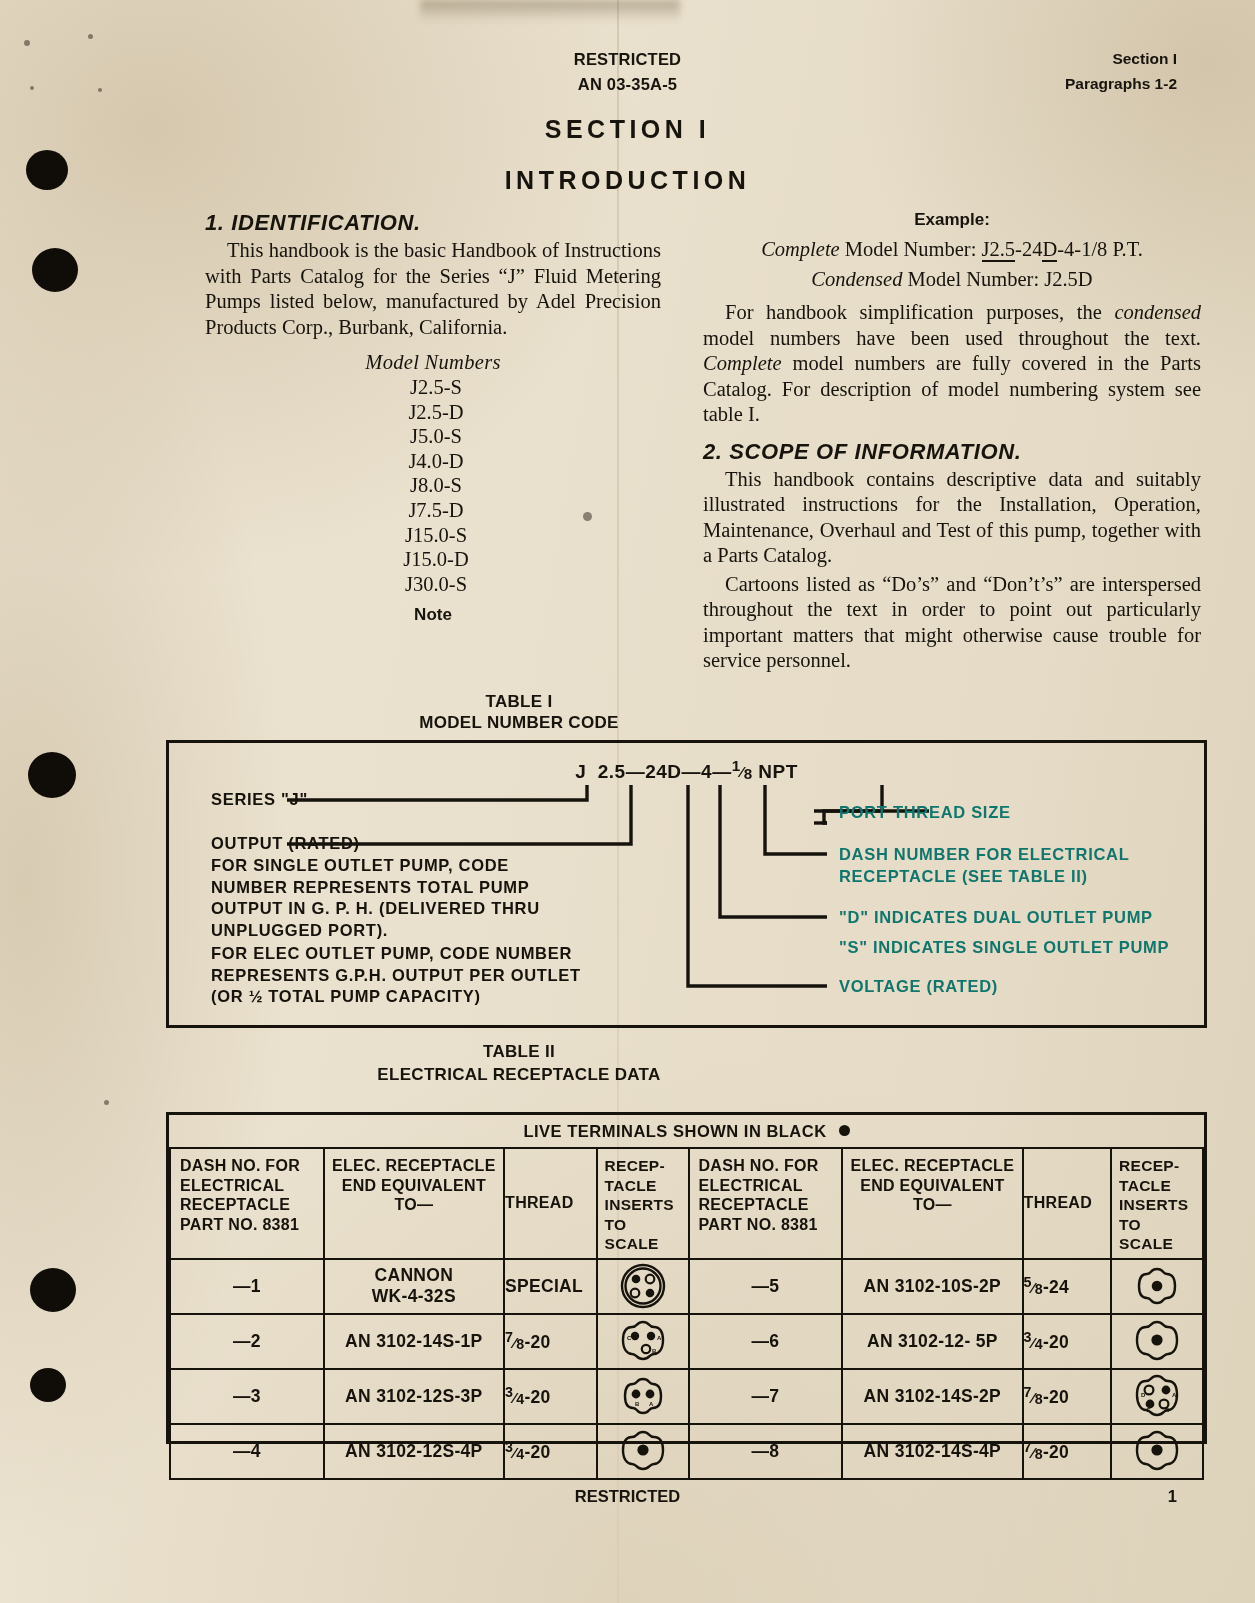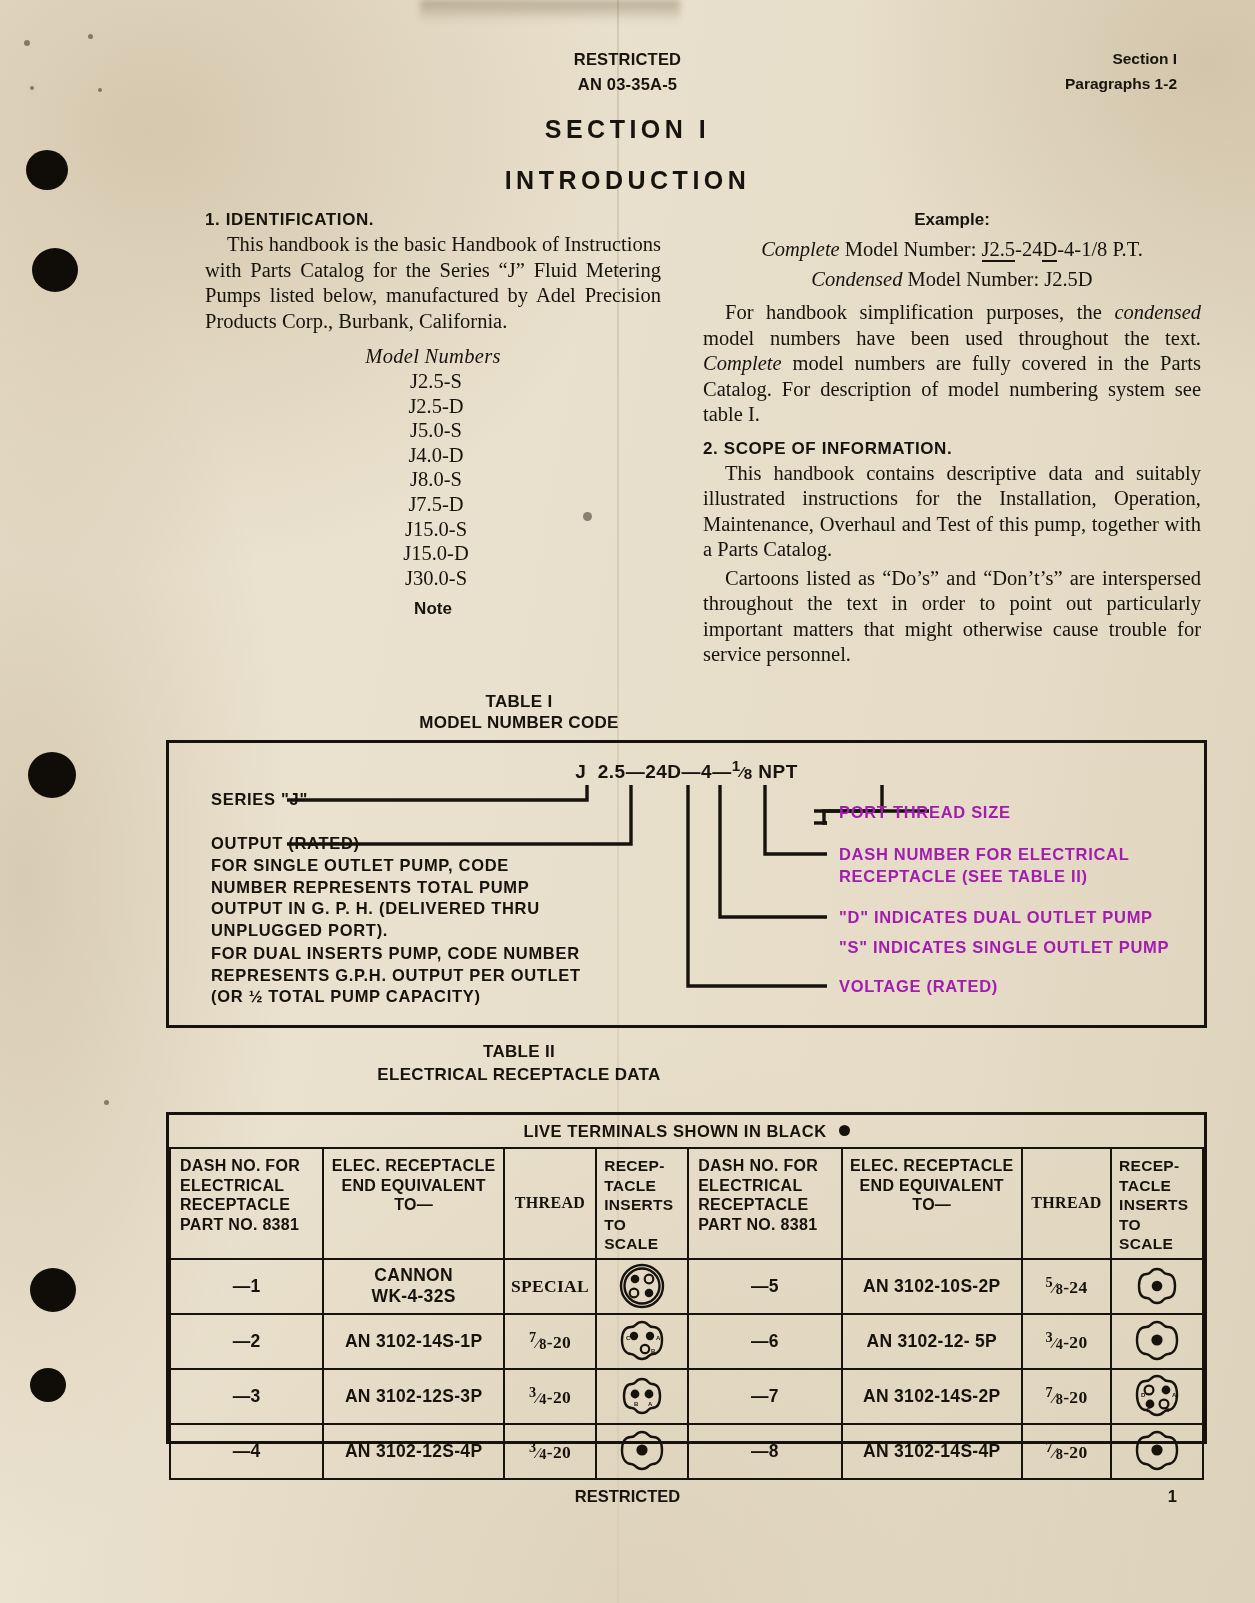--- a/index.html
+++ b/index.html
@@ -45,22 +45,22 @@
   .hdr-r{position:absolute;right:78px;text-align:right;
     font-family:"Liberation Sans",sans-serif;font-weight:bold;font-size:15.5px;}
 
   .sect-title{position:absolute;left:0;width:1255px;text-align:center;
     font-family:"Liberation Sans",sans-serif;font-weight:bold;font-size:25px;letter-spacing:4.5px;}
 
   
   .colL{position:absolute;left:205px;top:210px;width:456px;}
   .colR{position:absolute;left:703px;top:210px;width:498px;}
 
-  .h-num{font-family:"Liberation Sans",sans-serif;font-weight:bold;font-size:17px;
-    letter-spacing:.6px;margin:0 0 2px 0;}
+  .h-num{font-family:"Liberation Sans",sans-serif;font-weight:bold;font-size:22px;
+    letter-spacing:.6px;margin:0 0 2px 0;font-style:italic;}
   p.body{font-size:20.5px;line-height:25.5px;text-align:justify;margin:0 0 3px 0;
     text-indent:22px;hyphens:none;}
   p.body.noind{text-indent:0;}
   .ital{font-style:italic;}
 
   .ctr{text-align:center;}
   .mn-head{font-style:italic;font-size:20.5px;margin-top:11px;margin-bottom:1px;letter-spacing:.3px;}
   .mn-list{margin:0;padding:0;list-style:none;}
   .mn-list li{font-size:20.5px;line-height:24.6px;text-align:center;padding-left:6px;}
   .note-h{font-family:"Liberation Sans",sans-serif;font-weight:bold;font-size:17px;
@@ -80,37 +80,37 @@
     border:3px solid #16120c;box-sizing:border-box;background:transparent;}
   .code-row{position:absolute;left:0;top:14px;width:100%;text-align:center;
     font-family:"Liberation Sans",sans-serif;font-weight:bold;font-size:19px;letter-spacing:.5px;}
   .frac{display:inline-block;font-size:.80em;vertical-align:.08em;}
   .frac sup{font-size:1em;vertical-align:.38em;}
   .frac sub{font-size:1em;vertical-align:-.12em;}
 
   .lblL{position:absolute;font-family:"Liberation Sans",sans-serif;font-weight:bold;
     font-size:16.5px;letter-spacing:.7px;line-height:21.5px;color:#16120c;}
   .lblR{position:absolute;font-family:"Liberation Sans",sans-serif;font-weight:bold;
-    font-size:16.5px;letter-spacing:.7px;line-height:21.5px;color:#a21caf;}
+    font-size:16.5px;letter-spacing:.7px;line-height:21.5px;color:#0f766e;}
   #t1svg{position:absolute;left:0;top:0;width:1041px;height:288px;}
 
   
   #table2{position:absolute;left:166px;top:1112px;width:1041px;height:332px;
     border:3px solid #16120c;box-sizing:border-box;}
   #table2 table{border-collapse:collapse;width:100%;height:100%;
     font-family:"Liberation Sans",sans-serif;font-weight:bold;color:#16120c;}
   #table2 td,#table2 th{border:2px solid #16120c;padding:0;}
   .banner{border-top:none !important;border-left:none !important;border-right:none !important;
     text-align:center;font-size:16.5px;letter-spacing:.5px;height:32px;}
   .banner .dotmark{display:inline-block;width:11px;height:11px;border-radius:50%;
     background:#16120c;vertical-align:.02em;margin-left:12px;}
   tbody td{height:53px;font-size:17.5px;letter-spacing:.3px;}
   td.dash{text-align:center;width:160px;}
   td.equiv{text-align:center;width:216px;line-height:21px;}
-  td.thread{text-align:center;width:100px;font-family:Liberation Serif, serif;}
+  td.thread{text-align:left;width:100px;}
   td.ins{text-align:center;width:88px;}
   .th-frac{display:inline-block;font-size:.86em;}
   .th-frac sup{font-size:.95em;vertical-align:.40em;}
   .th-frac sub{font-size:.95em;vertical-align:-.10em;}
 
   .insert{display:block;margin:0 auto;}
 
   .ftr{position:absolute;font-family:"Liberation Sans",sans-serif;font-weight:bold;font-size:16.5px;}
   #footer-center{left:0;width:1255px;text-align:center;top:1487px;}
   #footer-page{right:78px;top:1487px;}
@@ -214,21 +214,21 @@
     <div class="lblL" style="left:42px;top:90px;">OUTPUT (RATED)</div>
 
     <div class="lblL" style="left:42px;top:112px;">
       <div>FOR  SINGLE  OUTLET  PUMP,  CODE</div>
       <div>NUMBER  REPRESENTS  TOTAL  PUMP</div>
       <div>OUTPUT IN G. P. H. (DELIVERED THRU</div>
       <div>UNPLUGGED PORT).</div>
     </div>
 
     <div class="lblL" style="left:42px;top:200px;">
-      <div>FOR DUAL INSERTS PUMP, CODE NUMBER</div>
+      <div>FOR ELEC OUTLET PUMP, CODE NUMBER</div>
       <div>REPRESENTS G.P.H. OUTPUT PER OUTLET</div>
       <div>(OR ½ TOTAL PUMP CAPACITY)</div>
     </div>
 
     <div class="lblR" style="left:670px;top:59px;">PORT THREAD SIZE</div>
     <div class="lblR" style="left:670px;top:101px;">
       <div>DASH NUMBER FOR ELECTRICAL</div>
       <div>RECEPTACLE (SEE TABLE II)</div>
     </div>
     <div class="lblR" style="left:670px;top:164px;">"D" INDICATES DUAL OUTLET PUMP</div>

